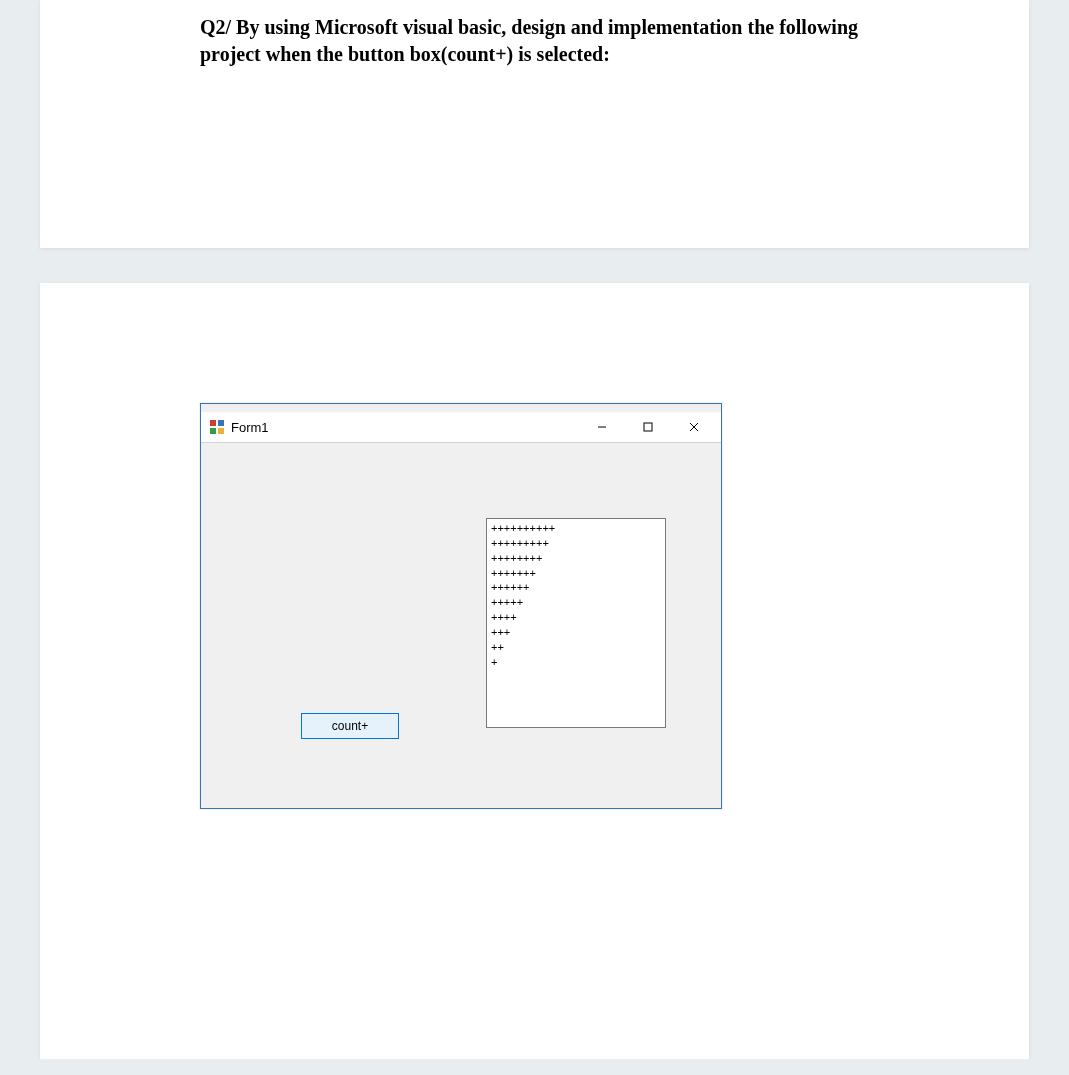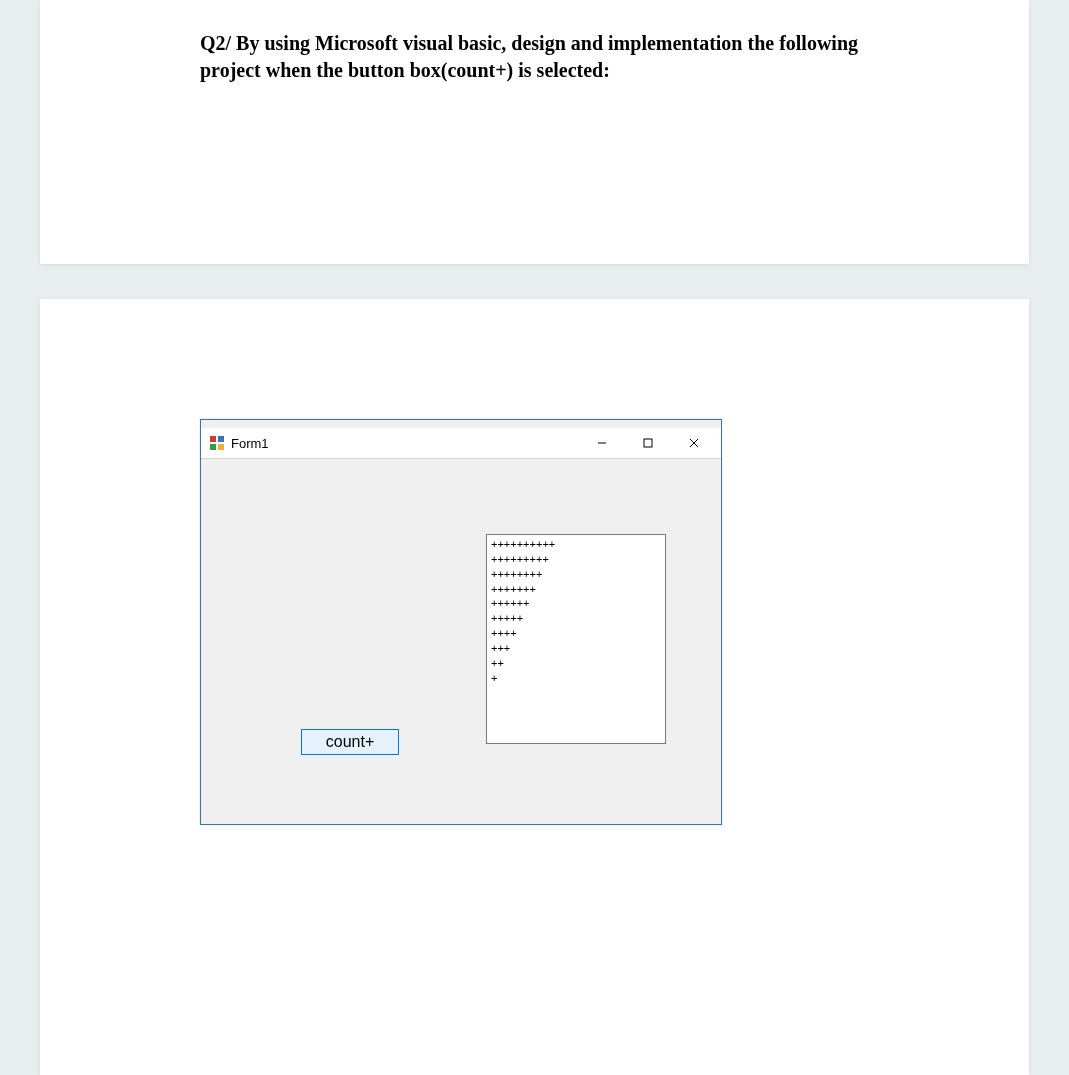--- a/index.html
+++ b/index.html
@@ -8,21 +8,21 @@
     background: #e8edf0;
     font-family: "Times New Roman", serif;
     width: 1069px;
   }
   .card {
     background: #ffffff;
     margin: 0 40px;
     box-shadow: 0 1px 4px rgba(0,0,0,0.08);
   }
   .card1 {
-    padding: 30px 160px 180px 160px;
+    padding: 14px 160px 180px 160px;
     margin-bottom: 35px;
   }
   .card2 {
     padding: 120px 160px 250px 160px;
   }
   .question {
     font-size: 20px;
     font-weight: bold;
     color: #000;
     line-height: 1.35;
@@ -72,21 +72,21 @@
     background: #f0f0f0;
   }
   .count-button {
     position: absolute;
     left: 100px;
     top: 270px;
     width: 96px;
     height: 24px;
     background: #e5f1fb;
     border: 1px solid #0078d7;
-    font-size: 16px;
+    font-size: 12px;
     display: flex;
     align-items: center;
     justify-content: center;
     font-family: "Segoe UI", Tahoma, sans-serif;
     color: #000;
   }
   .output-box {
     position: absolute;
     left: 285px;
     top: 75px;

